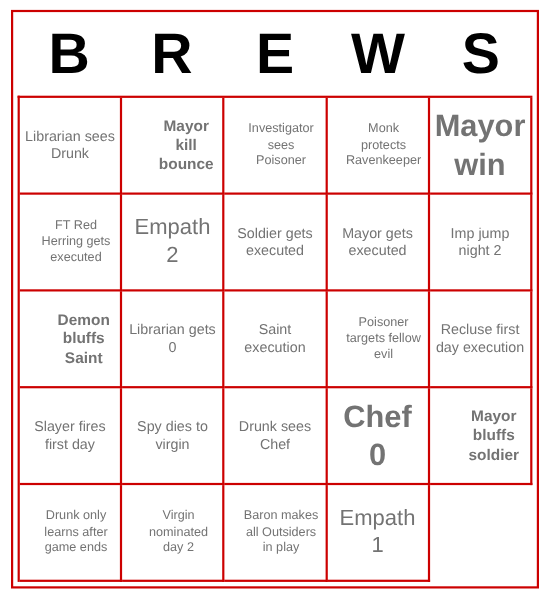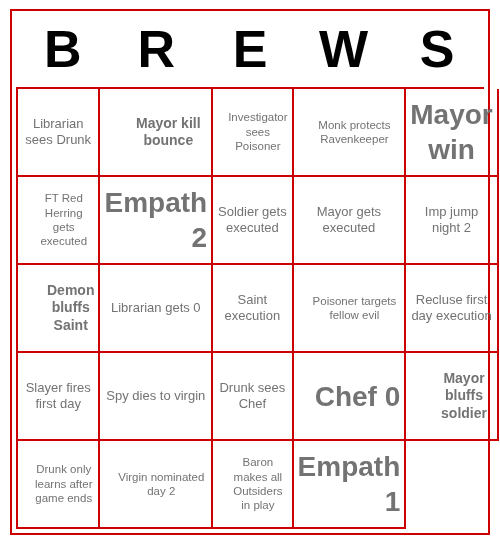--- a/index.html
+++ b/index.html
@@ -50,23 +50,22 @@
       line-height: 1.25;
       color: #737373;
       position: relative;
     }
     .bingo-cell.large-text {
       font-size: 28px;
       font-weight: bold;
       justify-content: flex-end;
     }
     .bingo-cell.medium-text {
-      font-size: 28px;
-      font-weight: bold;
-      text-align: right;
+      font-size: 20px;
+      font-weight: normal;
     }
     .bingo-cell.bold-text {
       font-size: 14px;
       font-weight: bold;
       padding-left: 29px;
     }
     .bingo-cell.small-text {
       font-size: 11.5px;
       padding-left: 15px;
     }

